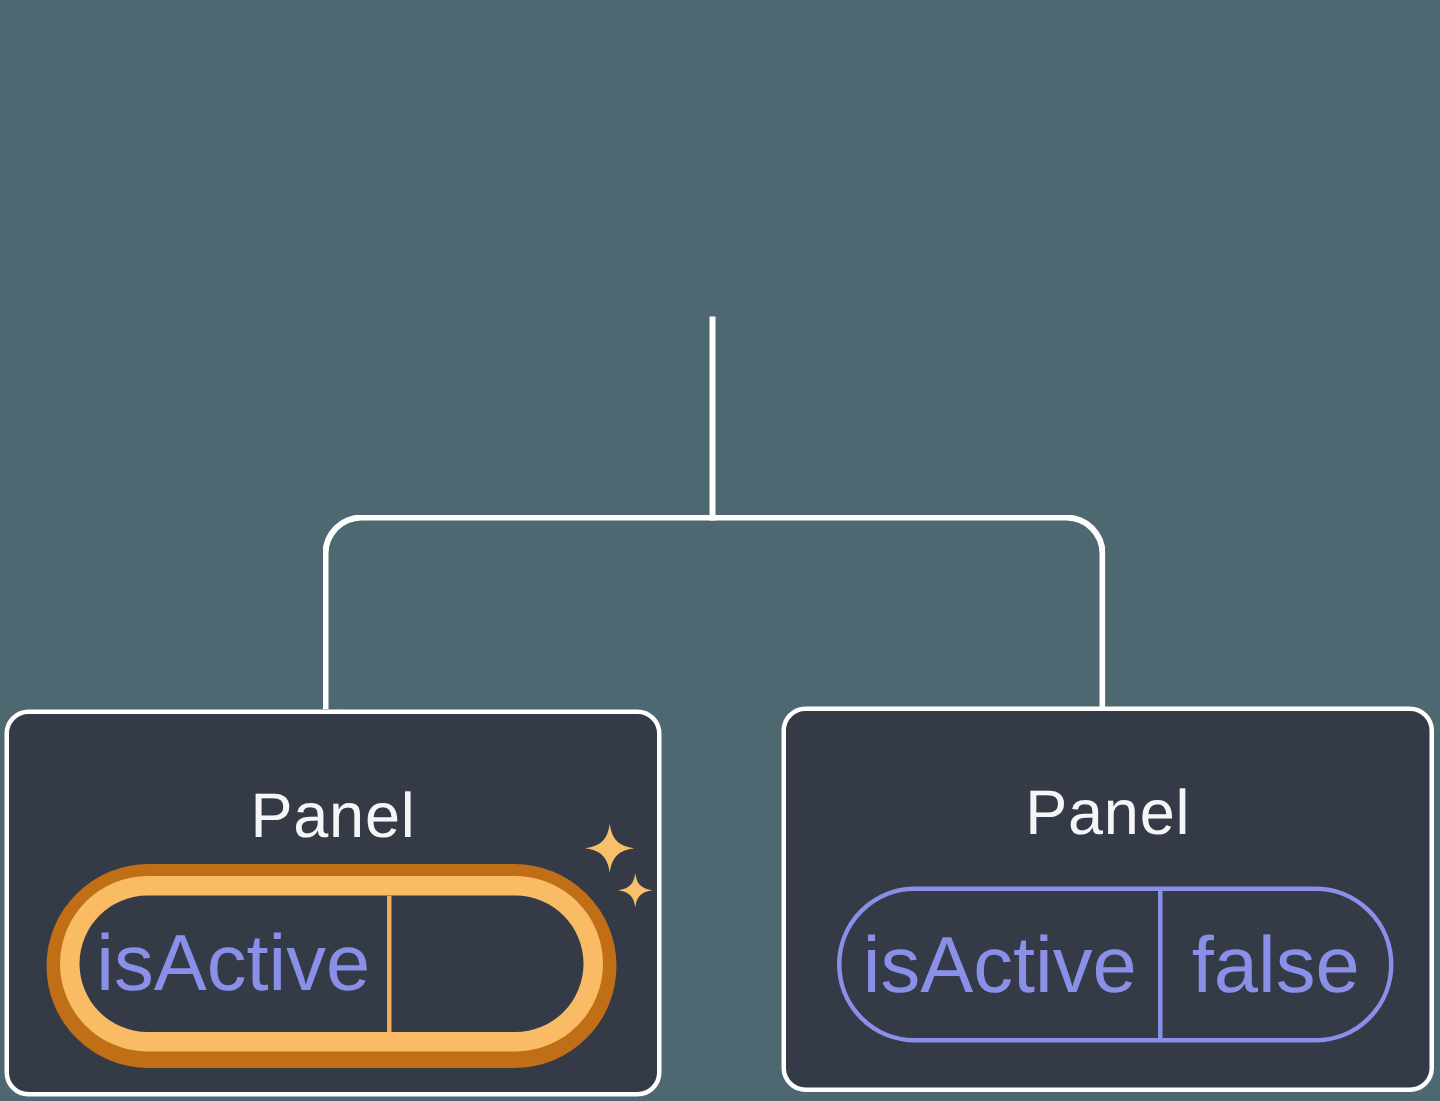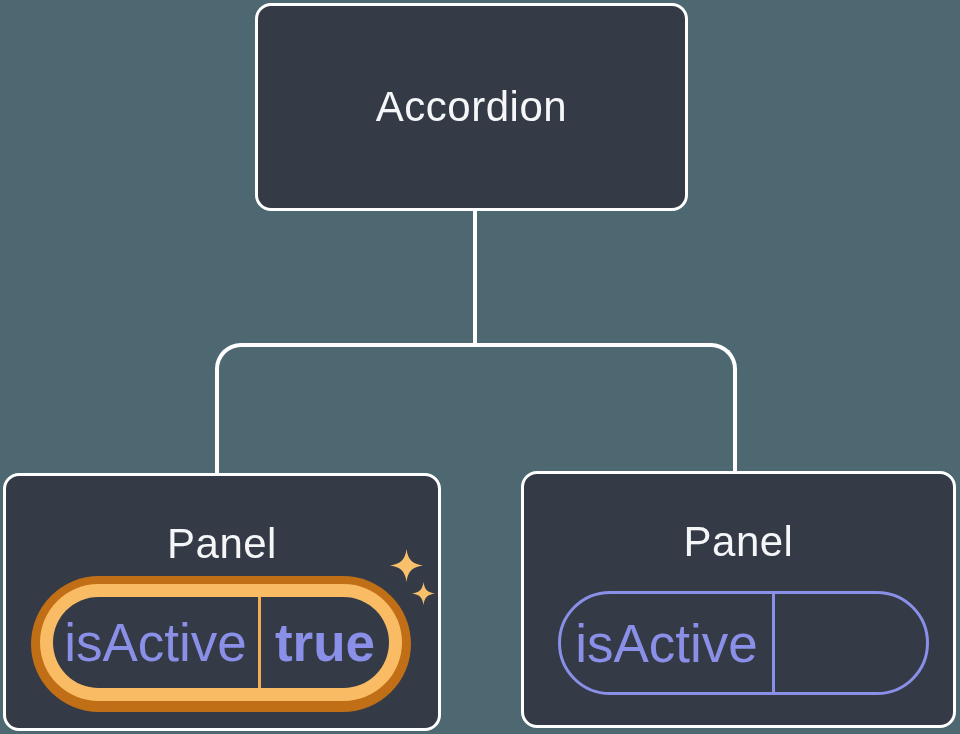--- a/index.html
+++ b/index.html
@@ -98,33 +98,29 @@
   .sparkle svg { display: block; width: 100%; height: 100%; }
 </style>
 </head>
 <body>
 
 <div class="stage">
 
   <div class="connector-stem"></div>
   <div class="connector-branch"></div>
 
-  <div class="node node-accordion">
-    <div class="node-title">Accordion</div>
-  </div>
 
   <div class="node node-panel-left">
     <div class="node-title panel-title">Panel</div>
 
     <div class="pill-active-outer">
       <div class="pill-active-mid">
         <div class="pill-active-content">
           <div class="cell cell-name pill-text">isActive</div>
           <div class="divider-active"></div>
-          <div class="cell cell-value pill-text pill-value-bold">true</div>
         </div>
       </div>
     </div>
 
     <div class="sparkle sparkle-large">
       <svg viewBox="0 0 100 100" xmlns="http://www.w3.org/2000/svg">
         <path d="M50 0 C54 32 68 46 100 50 C68 54 54 68 50 100 C46 68 32 54 0 50 C32 46 46 32 50 0 Z" fill="#f8c06a"></path>
       </svg>
     </div>
     <div class="sparkle sparkle-small">
@@ -133,16 +129,17 @@
       </svg>
     </div>
   </div>
 
   <div class="node node-panel-right">
     <div class="node-title panel-title">Panel</div>
 
     <div class="pill-inactive">
       <div class="cell cell-name pill-text">isActive</div>
       <div class="divider-inactive"></div>
+      <div class="cell cell-value pill-text">false</div>
     </div>
   </div>
 
 </div>
 
 </body></html>

